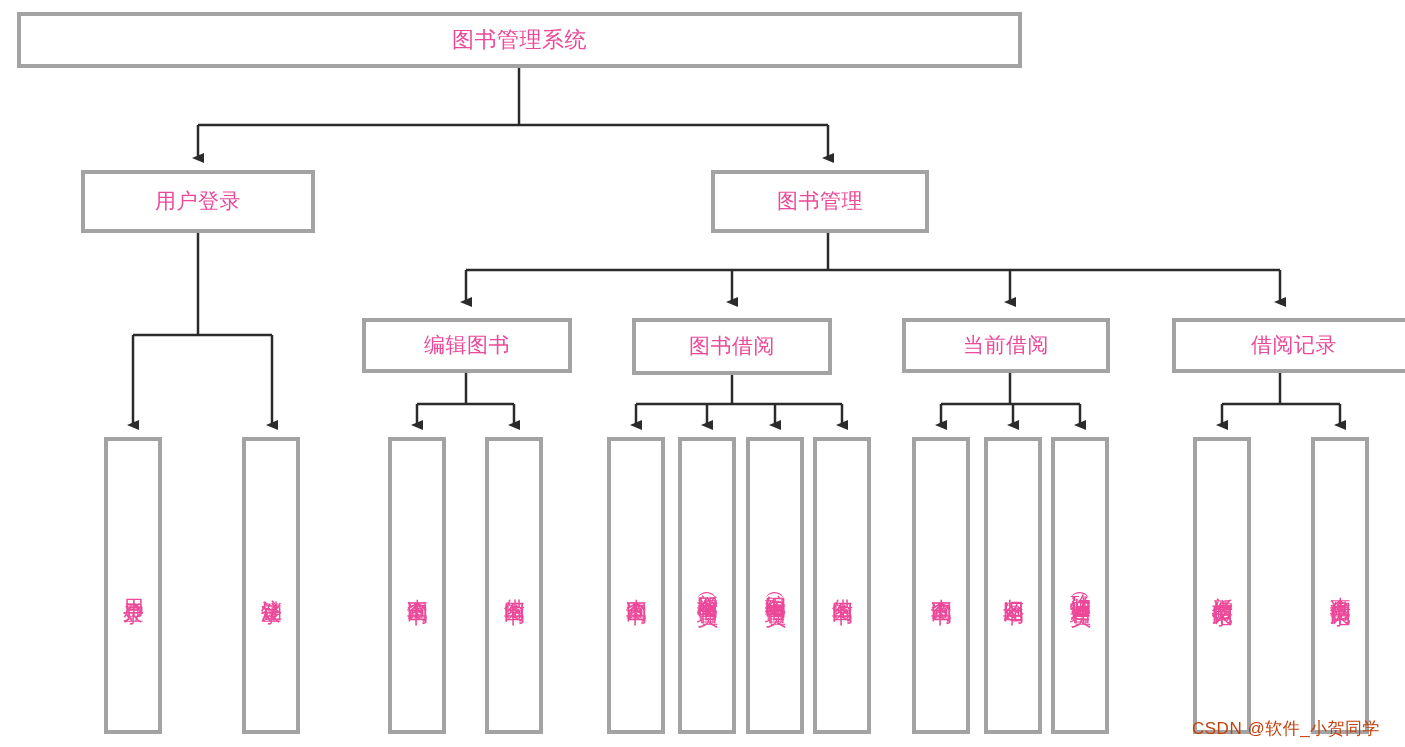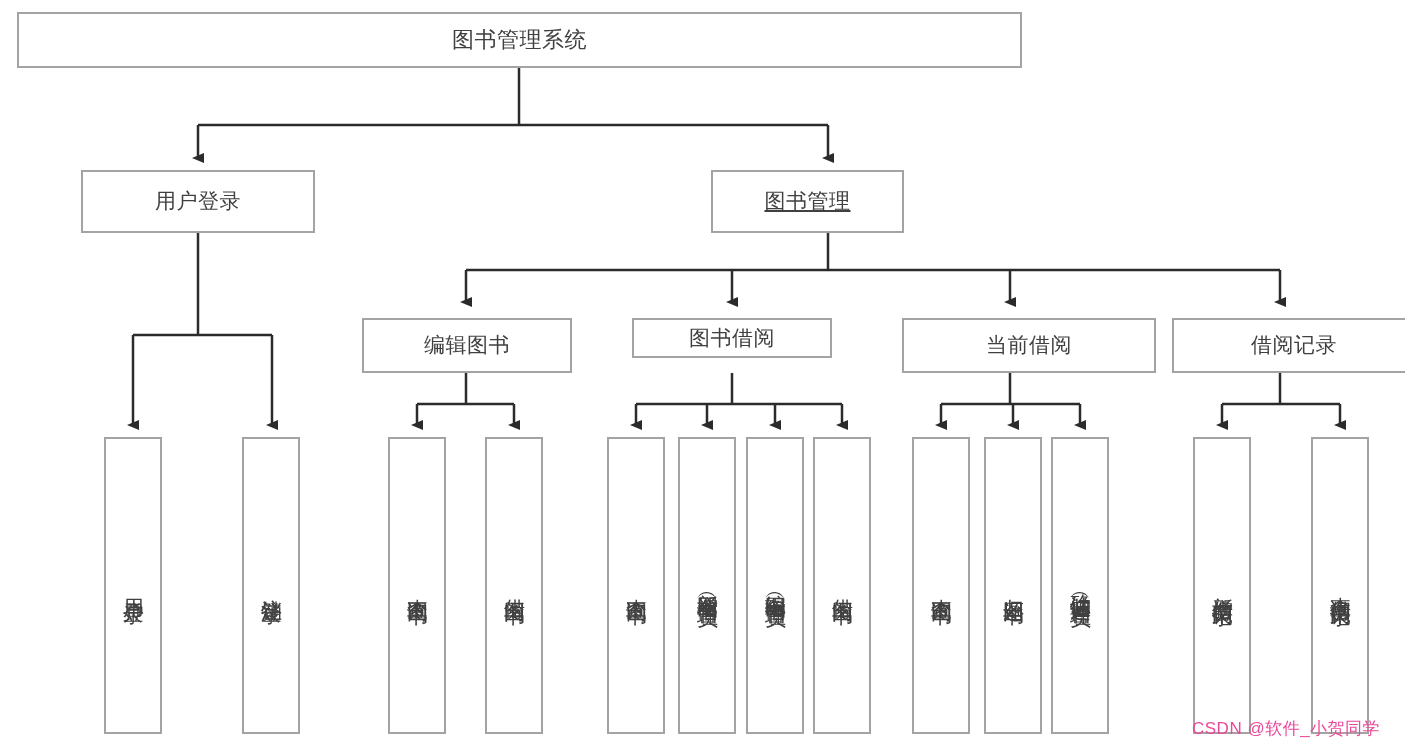--- a/index.html
+++ b/index.html
@@ -21,26 +21,26 @@
     position: absolute;
     left: 0;
     top: 0;
     width: 1405px;
     height: 747px;
     pointer-events: none;
   }
   .node {
     position: absolute;
     box-sizing: border-box;
-    border: 2px solid #a3a3a3;
+    border: 4px solid #a3a3a3;
     background: #ffffff;
     display: flex;
     align-items: center;
     justify-content: center;
-    color: #404040;
+    color: #ec4899;
   }
   .node .lbl {
     display: block;
     text-align: center;
     line-height: 1.15;
     letter-spacing: 0.5px;
   }
   .node.horiz .lbl {
     font-size: 21px;
     white-space: nowrap;
@@ -57,21 +57,21 @@
     text-orientation: upright;
     font-size: 21px;
     line-height: 1.18;
     letter-spacing: 2px;
     white-space: normal;
     max-height: 270px;
   }
   .watermark {
     position: absolute;
     font-size: 17px;
-    color: #ec4899;
+    color: #c2410c;
     white-space: nowrap;
     letter-spacing: 0.5px;
     pointer-events: none;
     text-align: right;
   }
 </style>
 </head>
 <body>
 
 <div id="canvas">
@@ -126,31 +126,31 @@
     </g>
   </svg>
 
   <div class="node horiz root" style="left:17px; top:12px; width:1005px; height:56px;">
     <span class="lbl">图书管理系统</span>
   </div>
 
   <div class="node horiz" style="left:81px; top:170px; width:234px; height:63px;">
     <span class="lbl">用户登录</span>
   </div>
-  <div class="node horiz" style="left:711px; top:170px; width:193px; height:63px;text-decoration:underline;">
+  <div class="node horiz" style="left:711px; top:170px; width:218px; height:63px;">
     <span class="lbl">图书管理</span>
   </div>
 
   <div class="node horiz" style="left:362px; top:318px; width:210px; height:55px;">
     <span class="lbl">编辑图书</span>
   </div>
-  <div class="node horiz" style="left:632px; top:318px; width:200px; height:40px;">
+  <div class="node horiz" style="left:632px; top:318px; width:200px; height:57px;">
     <span class="lbl">图书借阅</span>
   </div>
-  <div class="node horiz" style="left:902px; top:318px; width:254px; height:55px;">
+  <div class="node horiz" style="left:902px; top:318px; width:208px; height:55px;">
     <span class="lbl">当前借阅</span>
   </div>
   <div class="node horiz" style="left:1172px; top:318px; width:244px; height:55px;">
     <span class="lbl">借阅记录</span>
   </div>
 
   <div class="node vert" style="left:104px; top:437px; width:58px; height:297px;">
     <span class="lbl">用户登录</span>
   </div>
   <div class="node vert" style="left:242px; top:437px; width:58px; height:297px;">

